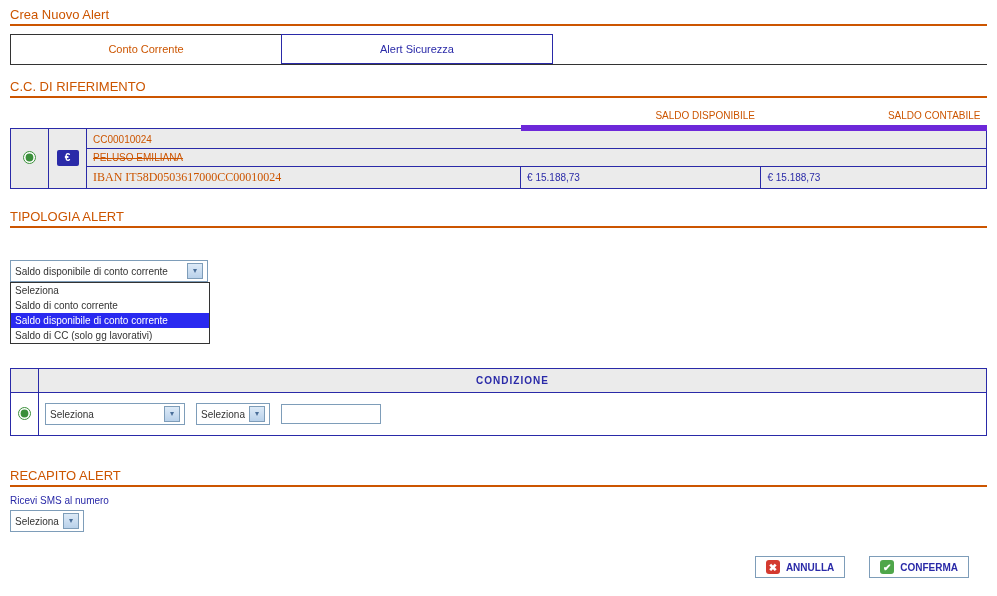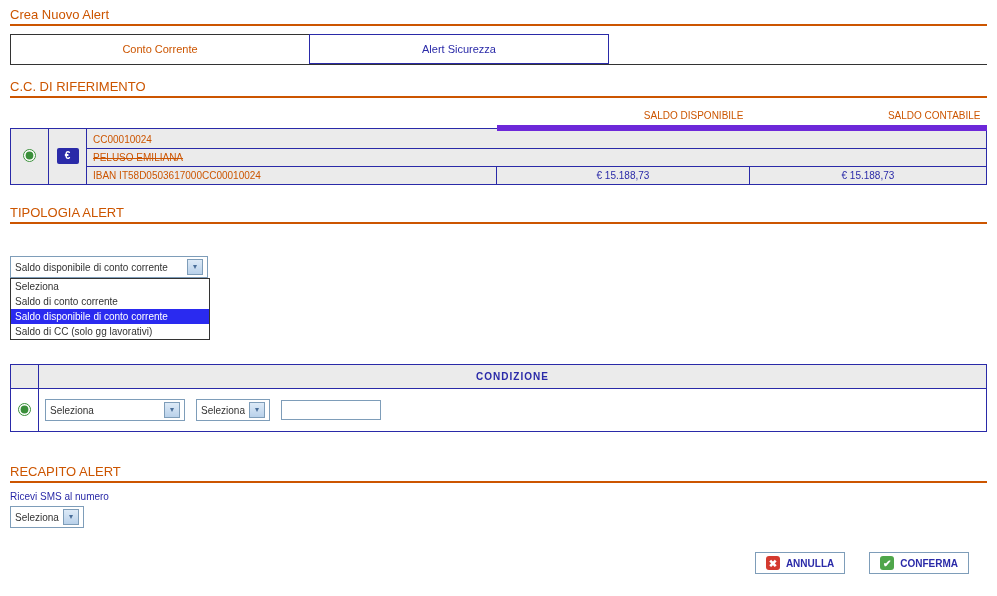--- a/index.html
+++ b/index.html
@@ -24,21 +24,21 @@
       padding: 2px 0;
       border-bottom: 2px solid #CC5500;
       margin-bottom: 8px;
     }
     .tabs {
       display: flex;
       border-bottom: 1px solid #333;
       margin-bottom: 12px;
     }
     .tab {
-      width: 300px;
+      width: 272px;
       text-align: center;
       padding: 8px 0;
       font-size: 11px;
       border: 1px solid #333;
       border-bottom: none;
       cursor: pointer;
     }
     .tab.active {
       color: #CC5500;
       border-top: 1px solid #333;
@@ -92,24 +92,25 @@
       text-align: center;
       line-height: 16px;
       border-radius: 2px;
       font-weight: bold;
     }
     .account-name {
       text-decoration: line-through;
     }
     .iban-row td.iban {
       color: #CC5500;
-      font-size: 10px;
+      font-size: 12px;
+      font-family: Liberation Serif, serif;
     }
     .iban-row td.amt {
-      text-align: center;
+      text-align: left;
       color: #2A2AA8;
       font-size: 10px;
       white-space: nowrap;
     }
     .dropdown-wrap {
       margin: 24px 0 4px 0;
       position: relative;
       display: inline-block;
     }
     .select-box {

